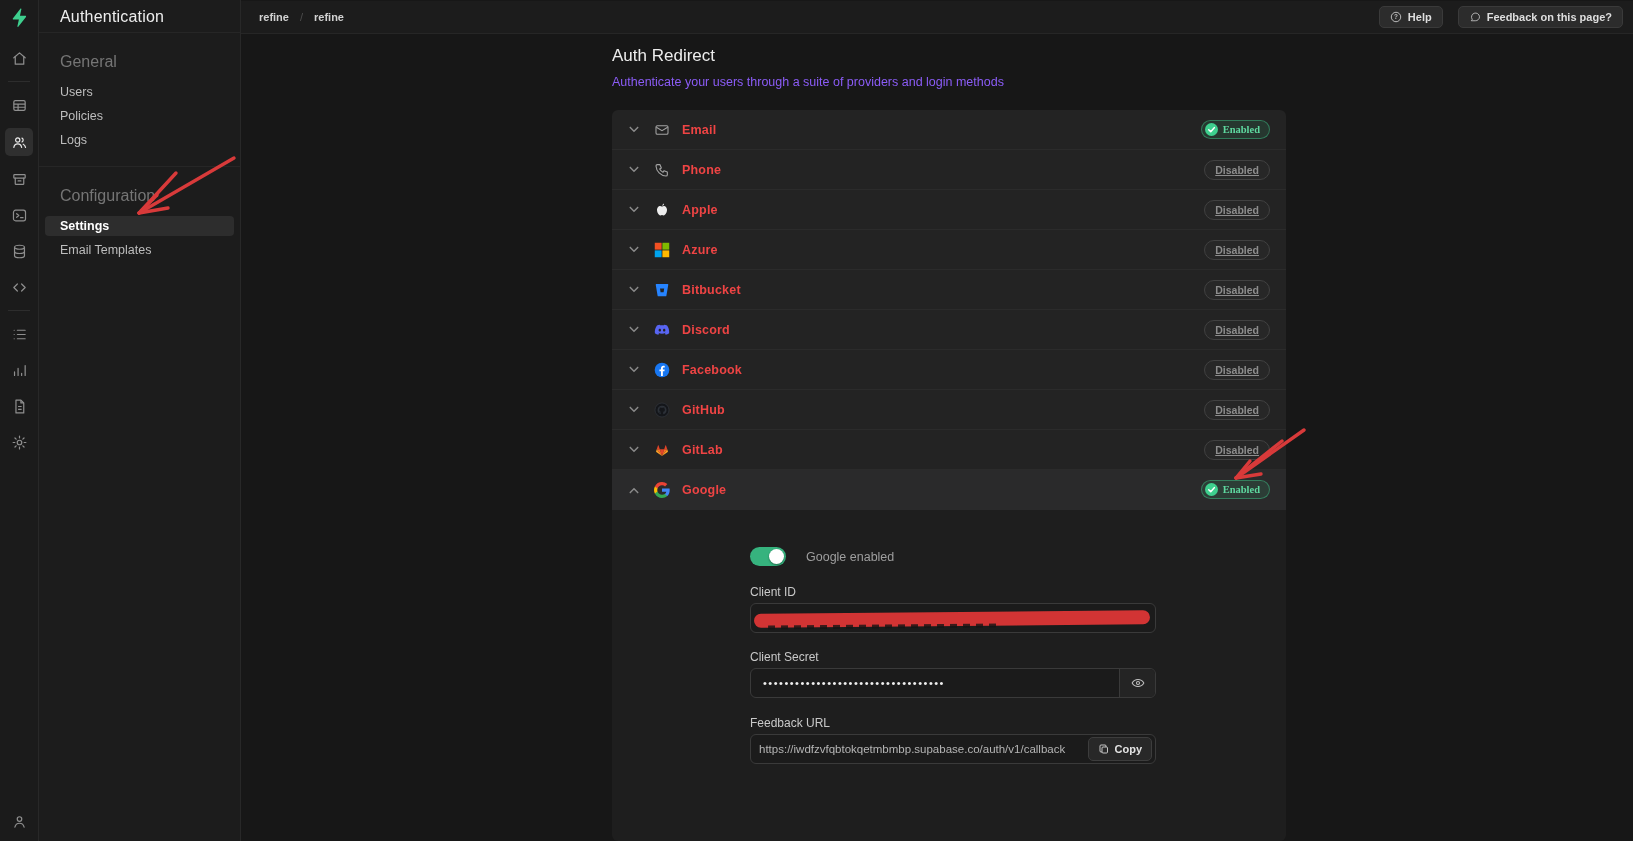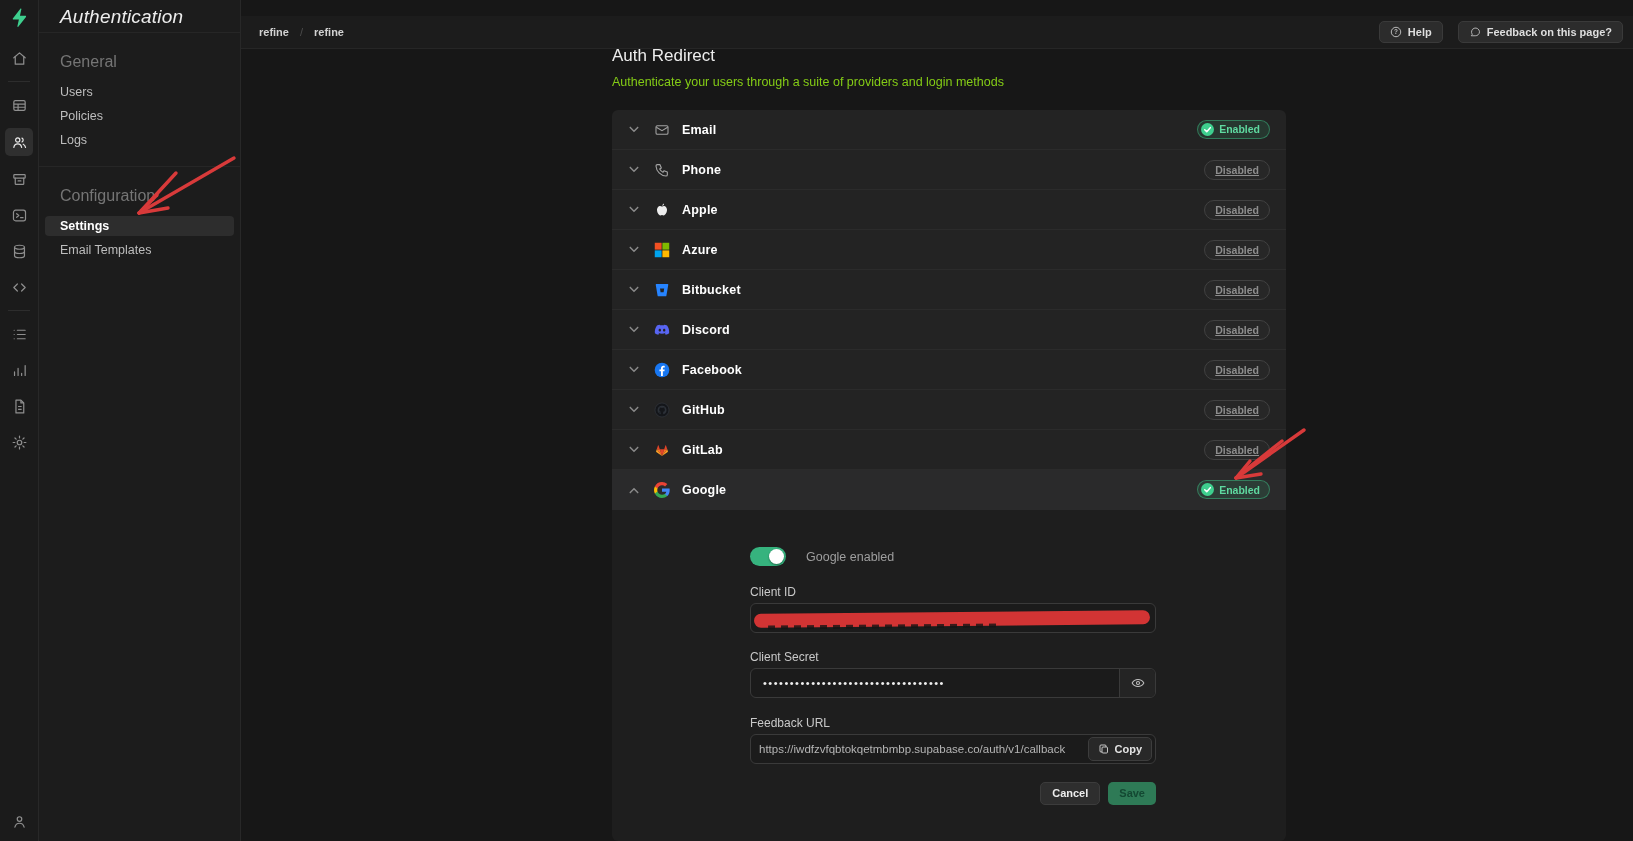--- a/index.html
+++ b/index.html
@@ -14,58 +14,58 @@
   .rail-icon { width:26px; height:26px; margin:5px 0; display:grid; place-items:center; color:#8f8f8f; cursor:pointer; border-radius:5px; }
   .rail-icon svg { width:17px; height:17px; }
   .rail-icon.selected { background:#2f2f2f; color:#e9e9e9; width:28px; height:28px; }
   .rail-divider { width:22px; border-top:1px solid #2d2d2d; margin:5px 0; }
   .rail-spacer { flex:1; }
   .rail-bottom { margin-bottom:7px; }
 
   
   #sidebar { position:absolute; left:39px; top:0; bottom:0; width:202px; background:#1c1c1c;
              border-right:1px solid #282828; z-index:5; }
-  .sb-title { height:33px; line-height:33px; padding-left:21px; font-size:19px; color:#ededed;
-              border-bottom:1px solid #262626; letter-spacing:.2px;font-style:italic; }
+  .sb-title { height:33px; line-height:33px; padding-left:21px; font-size:16px; color:#ededed;
+              border-bottom:1px solid #262626; letter-spacing:.2px; }
   .sb-section { padding-top:20px; }
   .sb-heading { padding:0 21px; font-size:16px; color:#757575; margin-bottom:11px; }
   .sb-item { height:20px; line-height:20px; margin:0 6px 4px 6px; padding:0 15px; font-size:12.5px;
              color:#bdbdbd; border-radius:4px; cursor:pointer; white-space:nowrap; }
   .sb-item.active { background:#2d2d2d; color:#ffffff; font-weight:700; }
   .sb-divider { border-top:1px solid #262626; margin-top:16px; }
 
   
-  #topbar { position:absolute; left:241px; right:0; top:16px; height:33px; background:#1c1c1c;
+  #topbar { position:absolute; left:241px; right:0; top:1px; height:33px; background:#1c1c1c;
             border-bottom:1px solid #262626; display:flex; align-items:center; padding:0 10px 0 18px; z-index:4; }
   .crumb { font-size:11px; font-weight:700; color:#d2d2d2; cursor:pointer; }
   .crumb-sep { font-size:11px; color:#4d4d4d; margin:0 11px; }
   .top-spacer { flex:1; }
   .top-btn { height:22px; display:inline-flex; align-items:center; gap:6px; padding:0 10px;
              background:#2c2c2c; border:1px solid #3a3a3a; border-radius:5px; color:#dedede;
              font-size:11px; font-weight:600; margin-left:15px; cursor:pointer; white-space:nowrap; }
   .top-btn svg { width:12px; height:12px; }
 
   
   .page-title { position:absolute; left:612px; top:46px; font-size:17px; color:#ededed; font-weight:500; }
-  .page-sub { position:absolute; left:612px; top:75px; font-size:12.5px; color:#84cc16;text-align:center; }
+  .page-sub { position:absolute; left:612px; top:75px; font-size:12.5px; color:#8b5cf6;text-align:center; }
 
   #providers { position:absolute; left:612px; top:110px; width:674px; border-radius:6px 6px 0 0; overflow:hidden; }
   .provider-row { height:40px; display:flex; align-items:center; padding:0 16px; background:#232323;
                   border-bottom:1px solid #2b2b2b; cursor:pointer; }
   .provider-row.expanded { background:#2a2a2b; border-bottom:none; }
   .chev { display:grid; place-items:center; width:12px; color:#7d7d7d; }
   .chev svg { width:10px; height:7px; }
   .chev.up { transform:rotate(180deg); }
   .p-icon { width:20px; height:20px; margin-left:12px; display:grid; place-items:center; }
   .p-icon svg { width:16px; height:16px; }
-  .p-name { margin-left:10px; font-size:12.5px; font-weight:700; color:#ffffff; letter-spacing:.2px; }
+  .p-name { margin-left:10px; font-size:12.5px; font-weight:700; color:#ef4444; letter-spacing:.2px; }
   .p-badge { margin-left:auto; }
   .badge-enabled { display:inline-flex; align-items:center; gap:5px; padding:2px 9px 2px 3px;
                    background:rgba(62,207,142,0.12); border:1px solid rgba(62,207,142,0.45);
-                   border-radius:999px; color:#5fd9a0; font-size:10.5px; font-weight:600; }
+                   border-radius:999px; color:#5fd9a0; font-size:10.5px; font-weight:600;font-family:Liberation Serif, serif; }
   .badge-enabled svg { width:13px; height:13px; }
   .badge-disabled { display:inline-block; padding:3px 10px; border:1px solid #414141; border-radius:999px;
                     color:#8d8d8d; font-size:10.5px; font-weight:600; background:rgba(255,255,255,0.02);text-decoration:underline; }
 
   
   #google-panel { position:absolute; left:612px; top:510px; width:674px; height:331px; background:#1e1e1e;
                   border-radius:0 0 6px 6px; }
   .toggle { position:absolute; left:138px; top:37px; width:36px; height:19px; background:#36b37e;
             border-radius:999px; cursor:pointer; }
   .toggle .knob { position:absolute; right:2px; top:2px; width:15px; height:15px; background:#fff;
@@ -422,24 +422,20 @@
       <div class="url-text">https://iwdfzvfqbtokqetmbmbp.supabase.co/auth/v1/callback</div>
       <div class="copy-btn">
         <svg viewBox="0 0 24 24" fill="none" stroke="#d6d6d6" stroke-width="1.8">
             <rect x="8" y="8" width="11" height="12" rx="2"></rect>
             <path d="M16 8V6a2 2 0 0 0-2-2H6a2 2 0 0 0-2 2v10a2 2 0 0 0 2 2h2"></path>
           </svg>
         <span>Copy</span>
       </div>
     </div>
 
-    <div class="panel-actions">
-      <button class="btn-cancel">Cancel</button>
-      <button class="btn-save">Save</button>
-    </div>
   </div>
 
   <svg id="annotations" viewBox="0 0 1633 841">
     <g stroke="#d83a3a" stroke-width="3.4" fill="none" stroke-linecap="round">
       <path d="M234 158 L139 213"></path>
       <path d="M176 173 L141 211"></path>
       <path d="M139 213 L168 208"></path>
       <path d="M139 213 L157 195"></path>
     </g>
     <g stroke="#d83a3a" stroke-width="3.4" fill="none" stroke-linecap="round">

